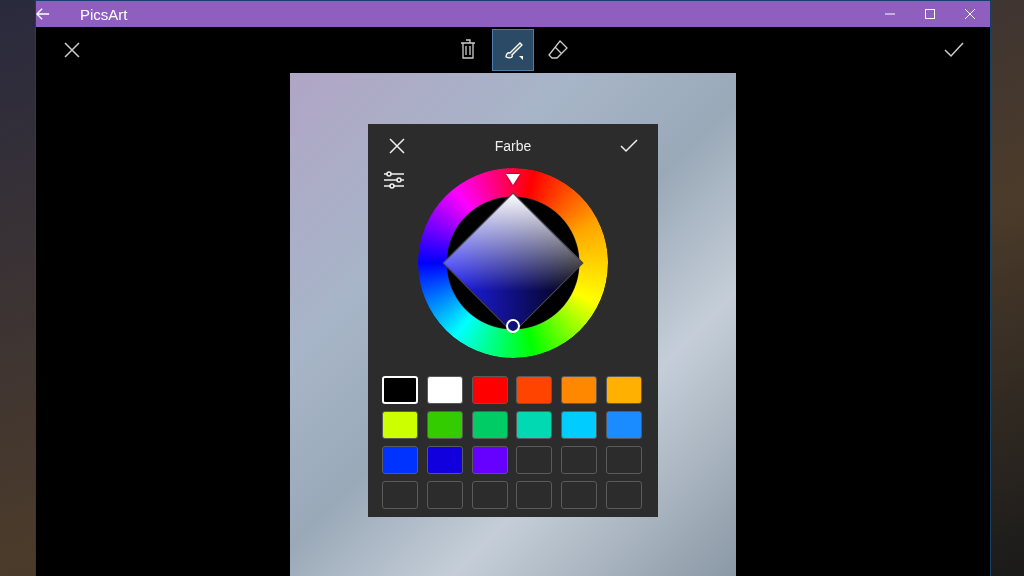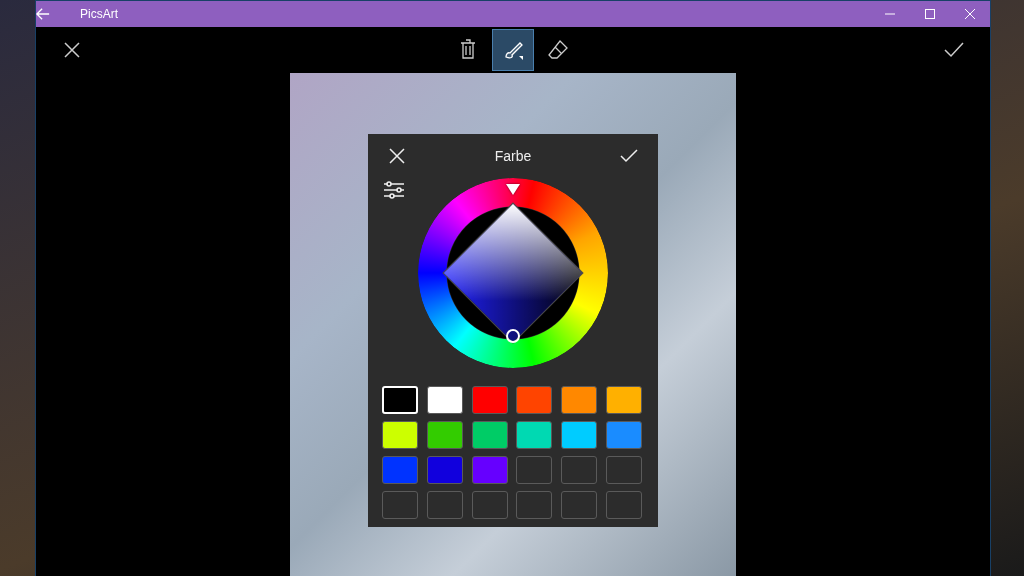--- a/index.html
+++ b/index.html
@@ -31,21 +31,21 @@
     flex-direction: column;
   }
 
   
   .titlebar {
     height: 26px;
     background: #8e5fbf;
     color: #fff;
     display: flex;
     align-items: center;
-    font-size: 12px;
+    font-size: 15px;
     flex-shrink: 0;
   }
   .titlebar .back {
     width: 40px;
     text-align: center;
     cursor: pointer;
   }
   .titlebar .app-title {
     padding-left: 4px;
     flex: 0 0 auto;
@@ -118,21 +118,20 @@
   .panel {
     position: absolute;
     left: 332px;
     top: 51px;
     width: 290px;
     background: #2c2c2c;
     color: #eee;
     display: flex;
     flex-direction: column;
     padding-bottom: 8px;
-    margin-top: 10px;
   }
   .panel-header {
     height: 44px;
     display: flex;
     align-items: center;
     padding: 0 14px;
   }
   .panel-header .ph-btn {
     width: 30px;
     height: 30px;

